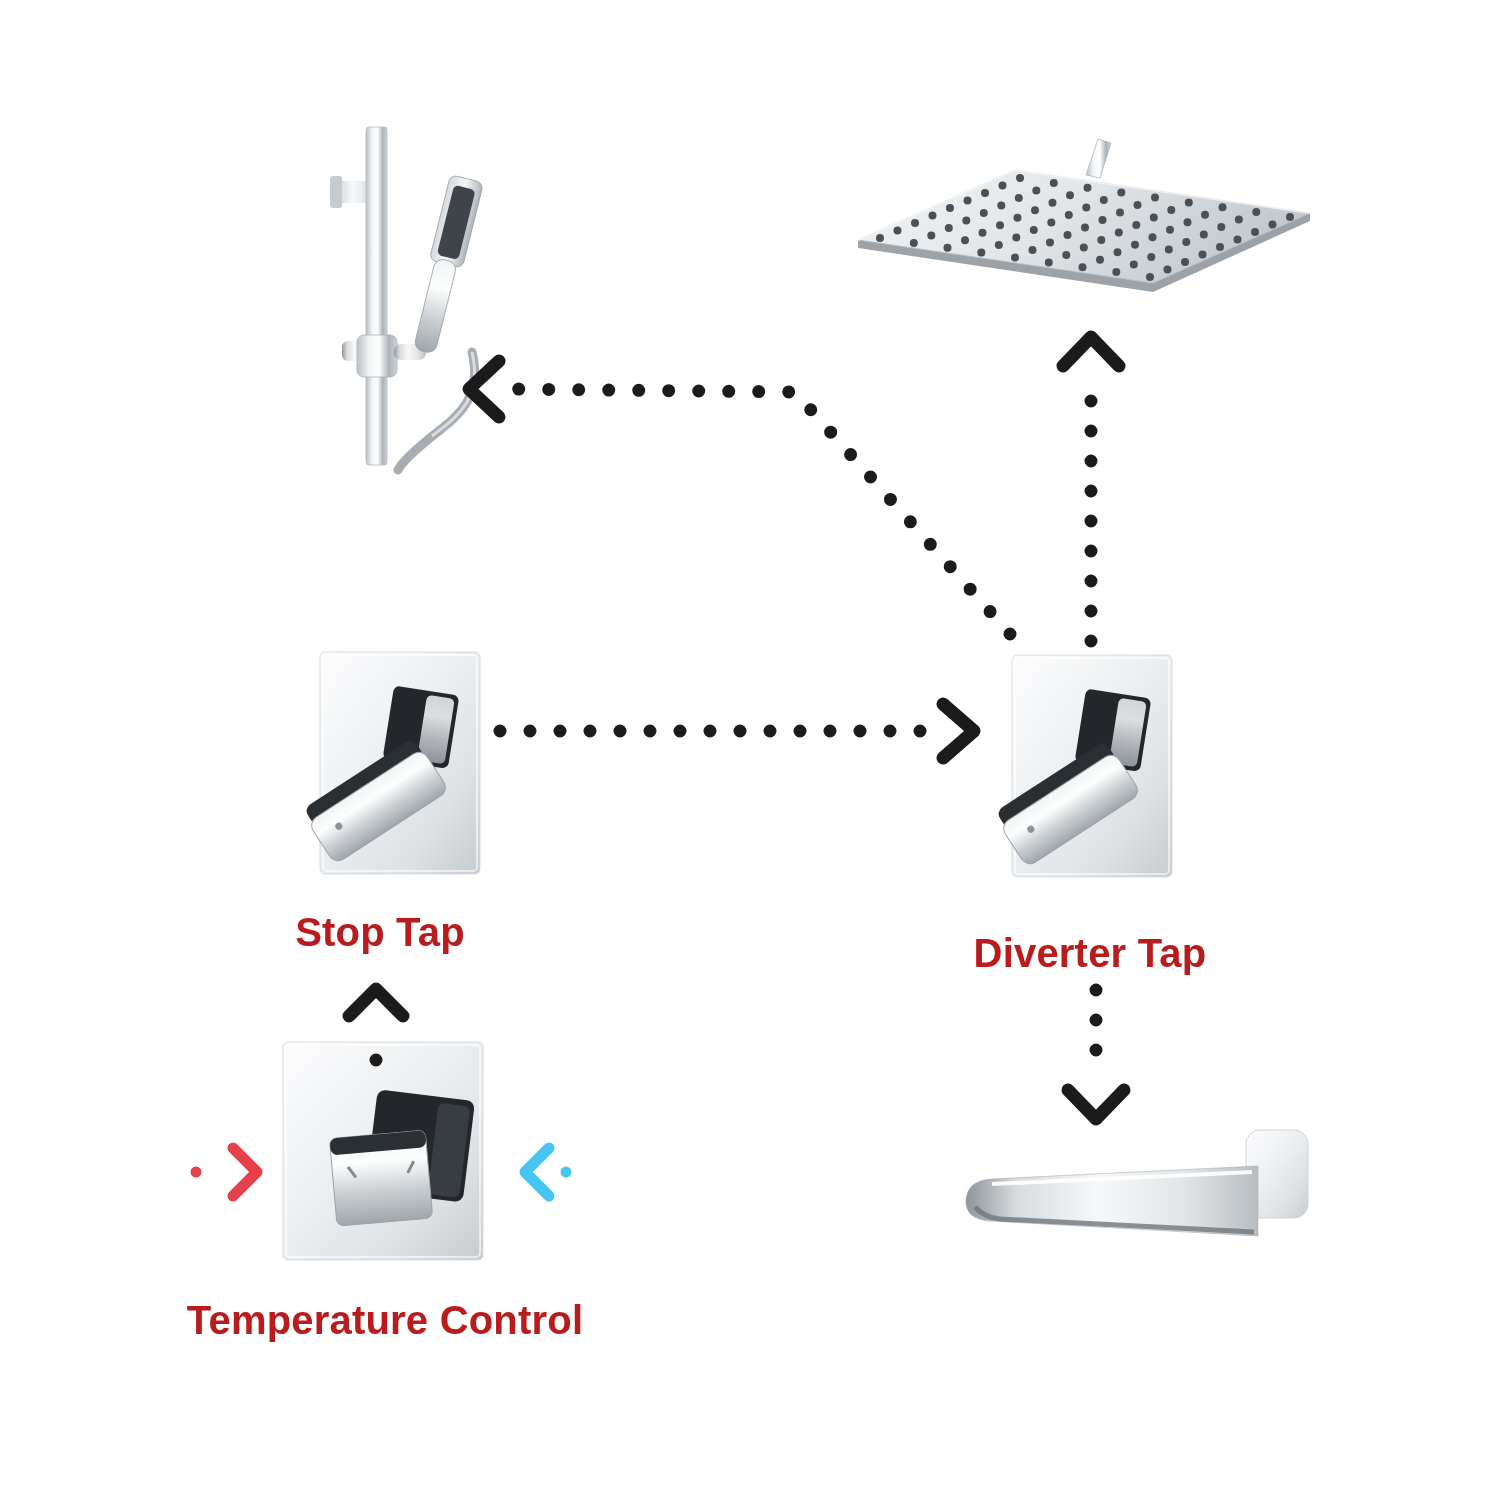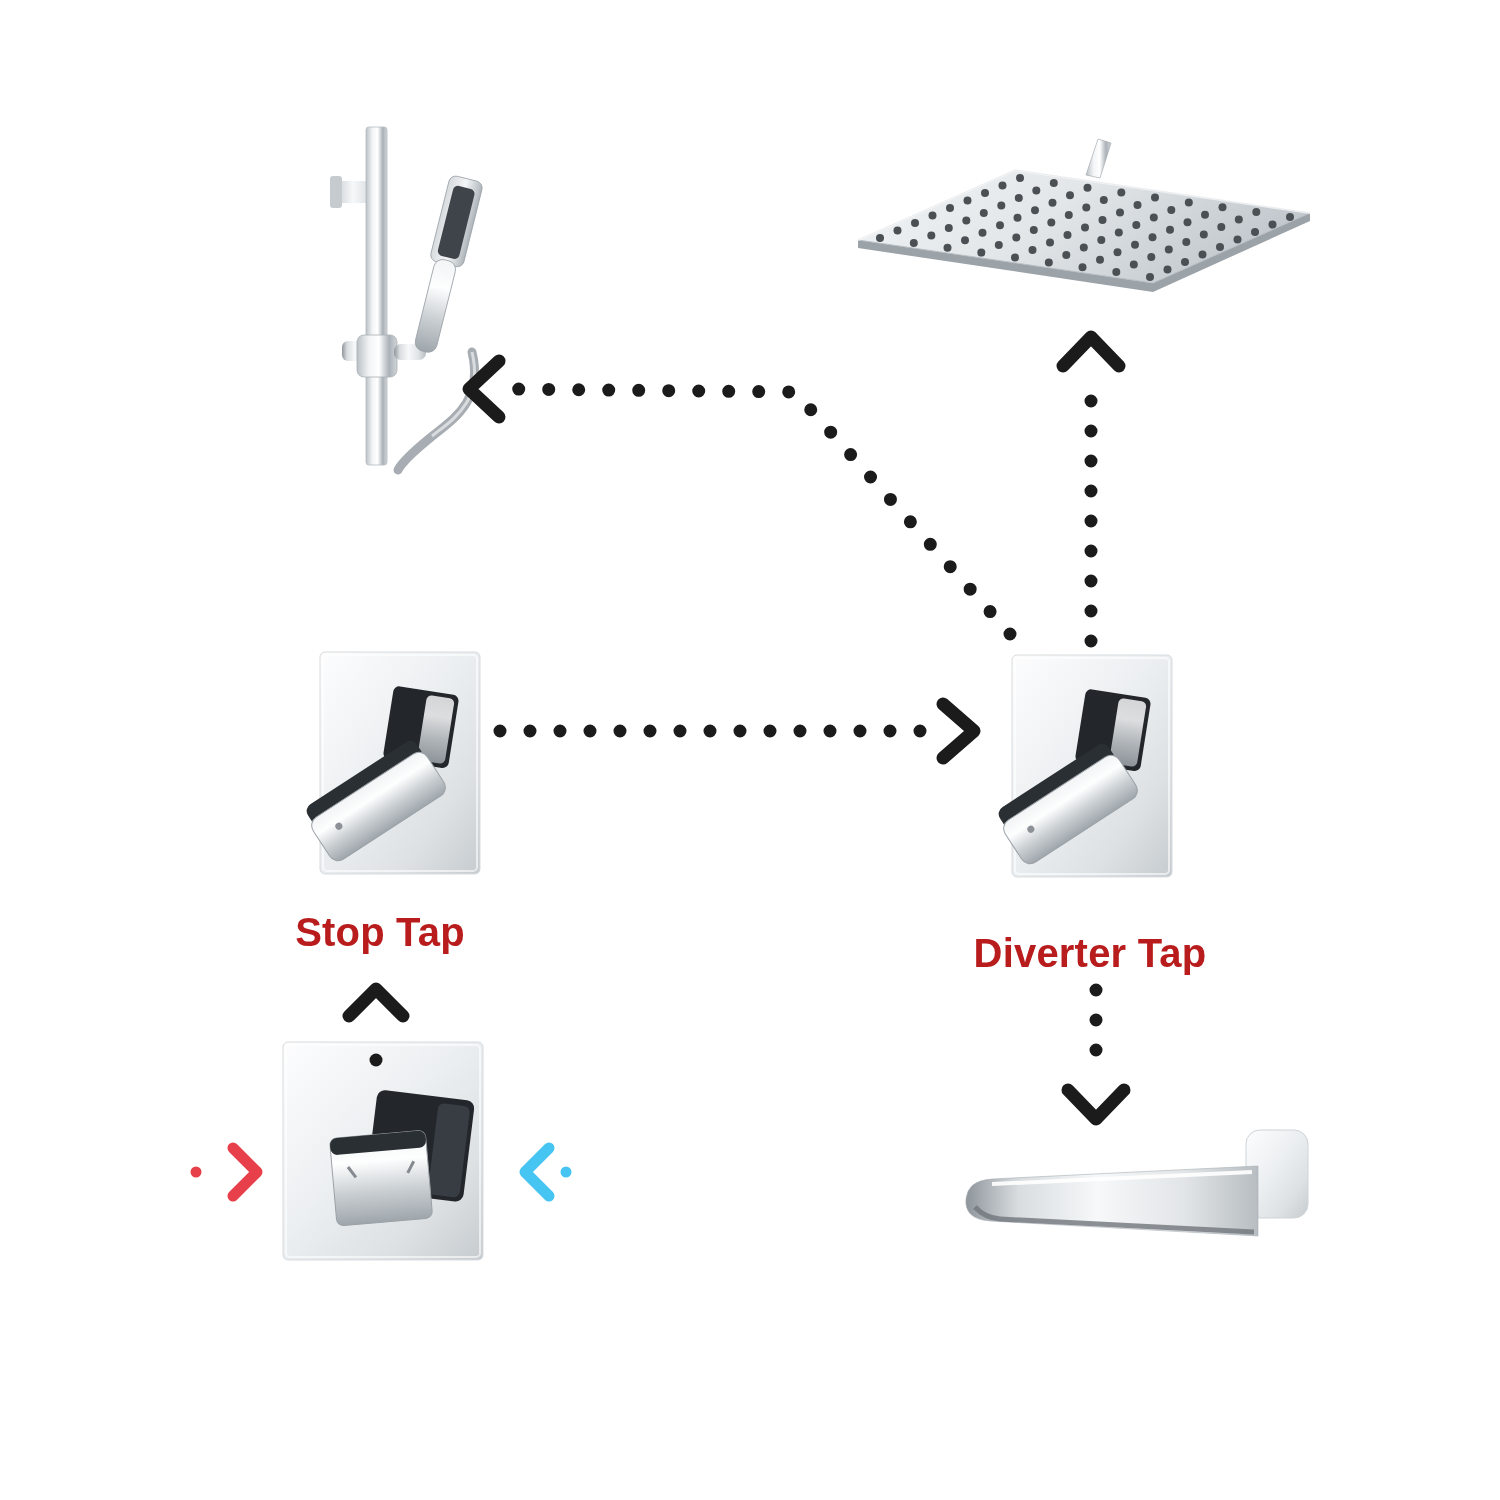--- a/index.html
+++ b/index.html
@@ -263,15 +263,16 @@
       <polyline class="chev-cold" points="549,1148 525,1172 549,1196"></polyline>
       <line class="dots-cold" x1="566" y1="1172" x2="590" y2="1172"></line>
     </g>
   </svg>
 
   <div class="label" style="left:230px; top:908px; width:300px;">Stop Tap</div>
 
   <div class="label" style="left:940px; top:908px; width:300px;margin-top:21px;">Diverter Tap</div>
 
   <div class="label" style="left:150px; top:1296px; width:470px;">
+    <div>Temperature Control</div>
   </div>
 
 </div>
 
 </body></html>

